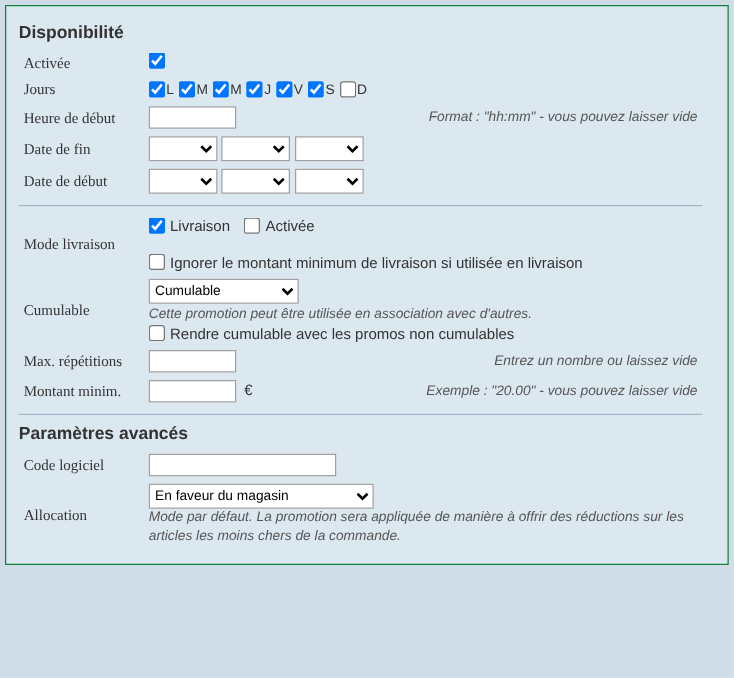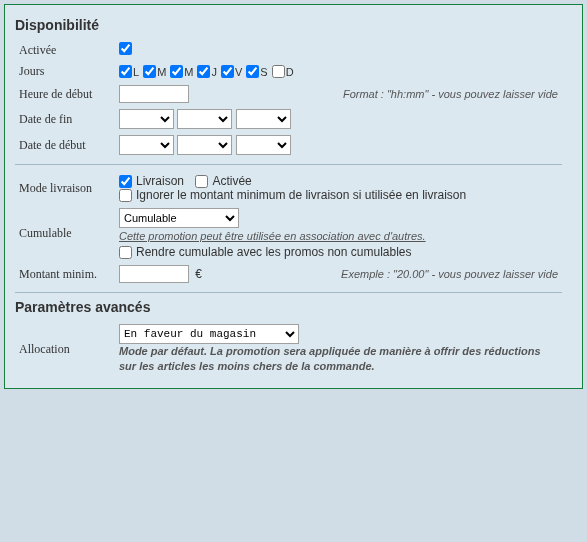--- a/index.html
+++ b/index.html
@@ -72,21 +72,20 @@
       font-size: 11px;
     }
     select.date-select {
       width: 55px;
     }
     select.cumulable-select {
       width: 120px;
     }
     select.allocation-select {
       width: 180px;
-      font-family: Liberation Mono, monospace;
     }
     .days-row {
       display: flex;
       align-items: center;
       gap: 2px;
       flex-wrap: nowrap;
     }
     .day-item {
       display: flex;
       align-items: center;
@@ -103,40 +102,38 @@
       margin: 6px 0;
     }
     .hint-right {
       text-align: right;
       font-size: 11px;
       color: #555;
       font-style: italic;
     }
     .checkbox-row {
       display: flex;
-      align-items: flex-end;
+      align-items: flex-start;
       gap: 4px;
     }
     .sub-note {
       font-size: 11px;
       color: #555;
       font-style: italic;
       margin-top: 2px;
-      text-decoration: underline;
     }
     .currency-suffix {
       font-size: 12px;
       margin-left: 3px;
     }
     .footer-note {
       font-size: 11px;
       color: #555;
       font-style: italic;
       line-height: 1.4;
-      font-weight: bold;
     }
   </style>
 </head>
 <body>
 
 <div class="main-container">
 
   <div class="section-title">Disponibilité</div>
 
   <table class="form-table">
@@ -238,21 +235,21 @@
         <tr>
       <td class="label-cell">Mode livraison</td>
       <td class="input-cell" colspan="2">
         <div class="checkbox-row">
           <input type="checkbox" checked="" style="">
           <span>Livraison</span>
           &nbsp;
           <input type="checkbox" style="">
           <span>Activée</span>
         </div>
-        <div class="checkbox-row" style="margin-top:0;">
+        <div class="checkbox-row" style="margin-top:15px;">
           <input type="checkbox" style="">
           <span>Ignorer le montant minimum de livraison si utilisée en livraison</span>
         </div>
       </td>
     </tr>
 
     <tr>
       <td class="label-cell">Cumulable</td>
       <td class="input-cell" colspan="2">
         <select class="cumulable-select">
@@ -260,39 +257,52 @@
           <option>Non cumulable</option>
         </select>
         <div class="sub-note">Cette promotion peut être utilisée en association avec d'autres.</div>
         <div class="checkbox-row" style="margin-top:3px;">
           <input type="checkbox" style="">
           <span>Rendre cumulable avec les promos non cumulables</span>
         </div>
       </td>
     </tr>
 
+    <tr>
+      <td class="label-cell">Max. répétitions</td>
+      <td class="input-cell">
+        <input type="text" class="small" style="">
+      </td>
+      <td class="hint-right">Entrez un nombre ou laissez vide</td>
+    </tr>
 
     <tr>
       <td class="label-cell">Montant minim.</td>
       <td class="input-cell">
         <input type="text" class="small" style="">
         <span class="currency-suffix">€</span>
       </td>
       <td class="hint-right">Exemple : "20.00" - vous pouvez laisser vide</td>
     </tr>
   </tbody>
     </table>
 
   <div class="divider"></div>
 
   <div class="section-title">Paramètres avancés</div>
 
   <table class="form-table">
 
     <tbody>
+        <tr>
+      <td class="label-cell">Code logiciel</td>
+      <td class="input-cell" colspan="2">
+        <input type="text" class="large" style="">
+      </td>
+    </tr>
 
     <tr>
       <td class="label-cell">Allocation</td>
       <td class="input-cell" colspan="2">
         <select class="allocation-select">
           <option>En faveur du magasin</option>
           <option>En faveur du client</option>
         </select>
         <div class="footer-note">Mode par défaut. La promotion sera appliquée de manière à offrir des réductions sur les articles les moins chers de la commande.</div>
       </td>

